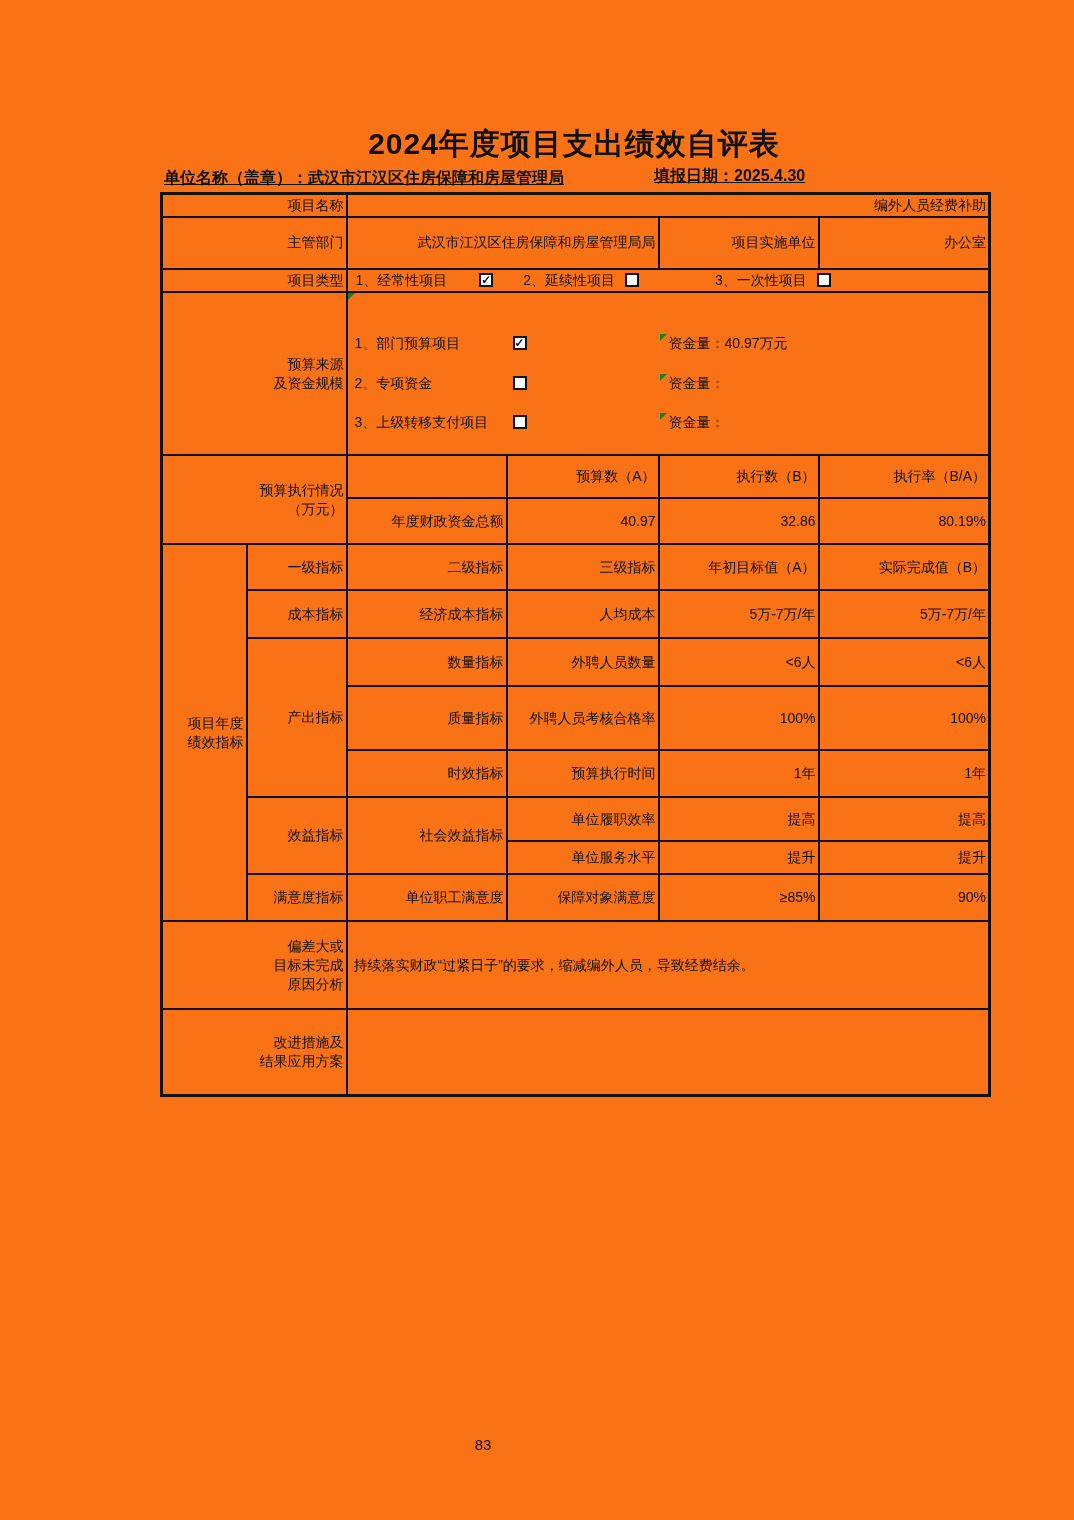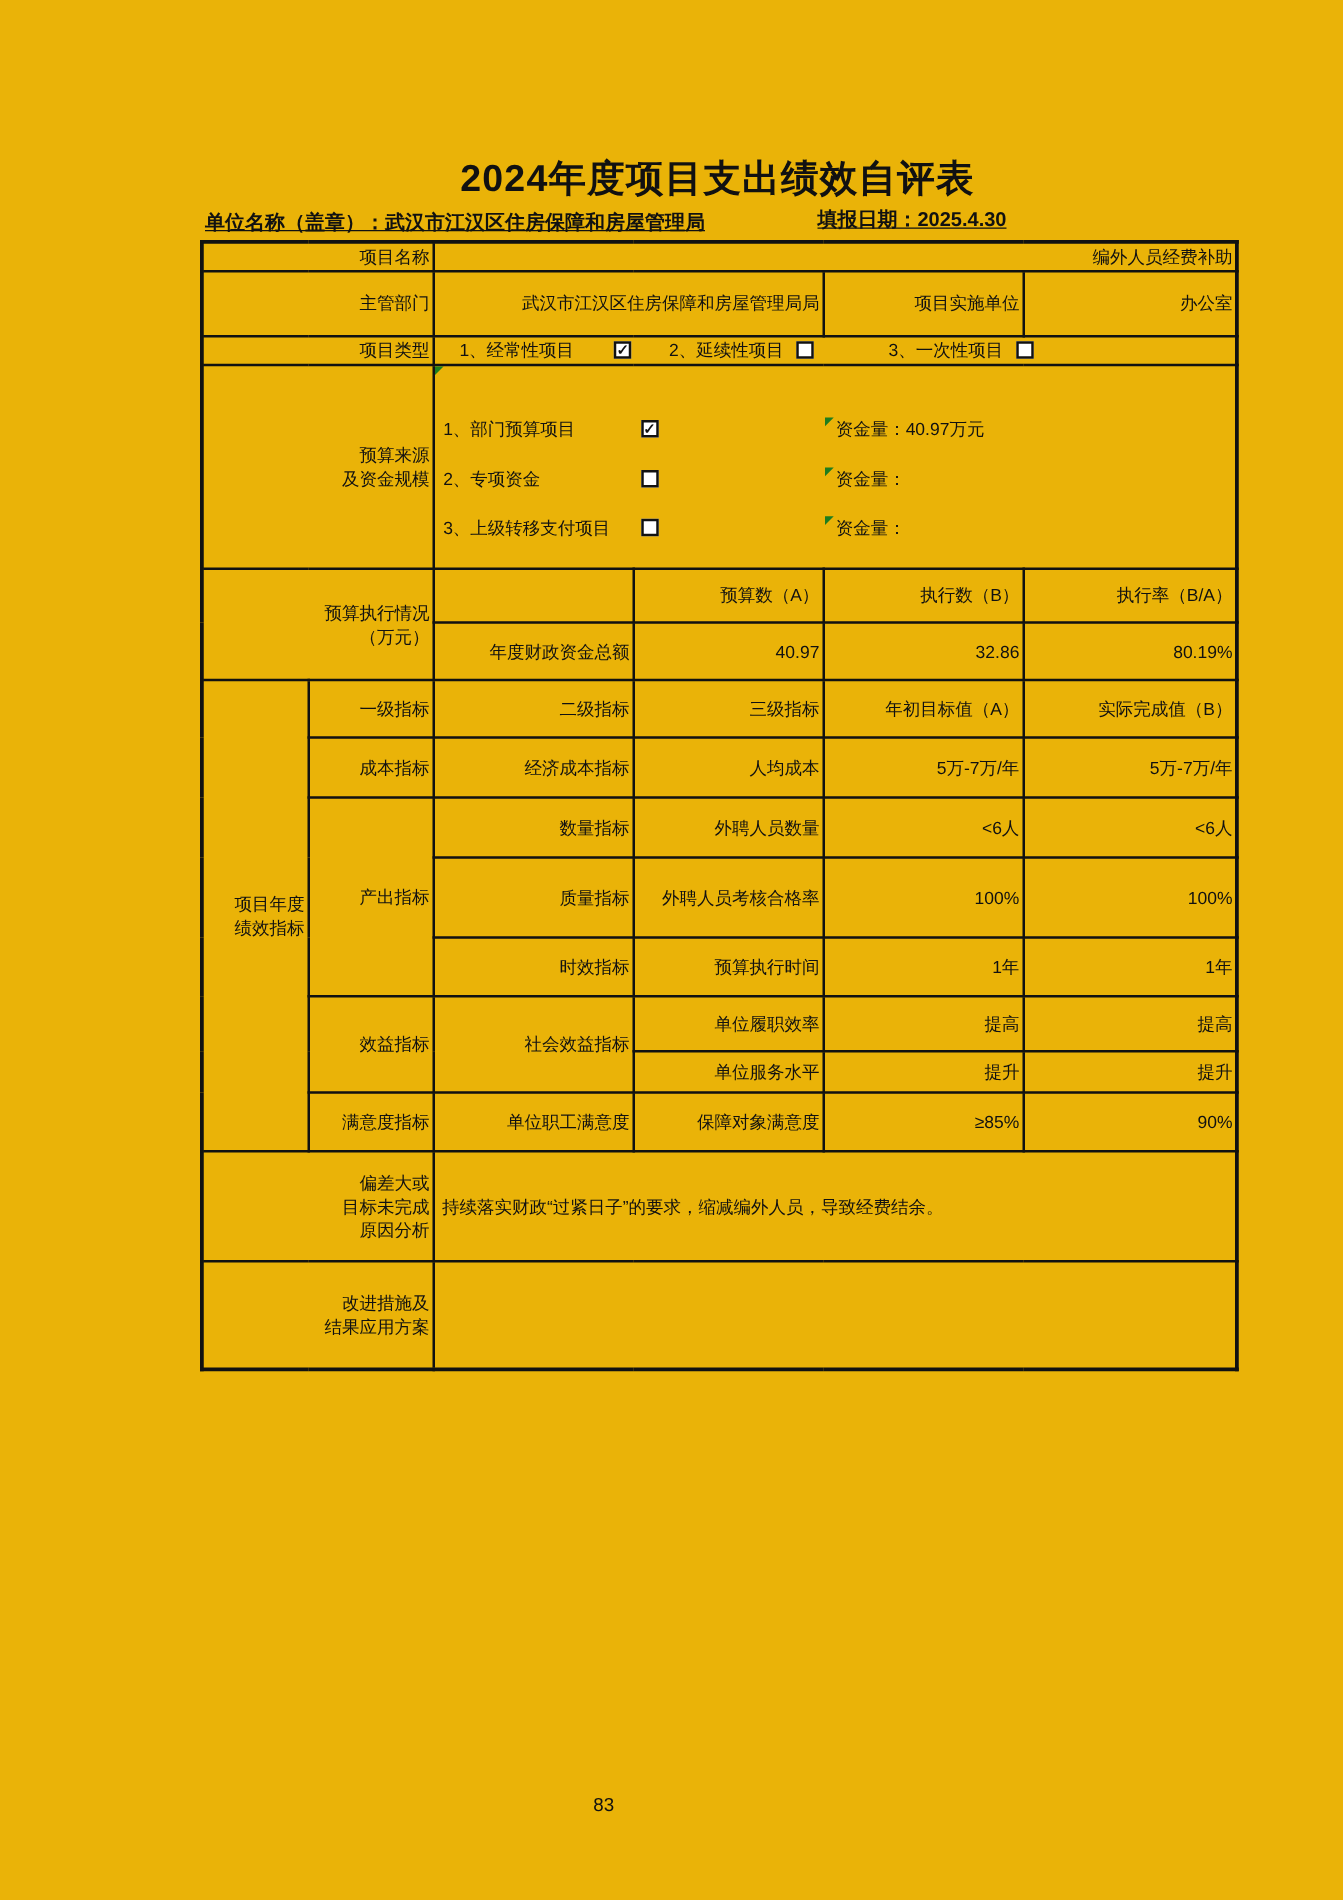--- a/index.html
+++ b/index.html
@@ -1,17 +1,17 @@
 <!DOCTYPE html>
 <html><head>
 <meta charset="utf-8">
 <style>
   * { margin:0; padding:0; box-sizing:border-box; }
   body { background:#ffffff; font-family:"Liberation Sans", sans-serif; color:#111; }
-  .page { position:relative; width:1074px; height:1520px; background:#eab308; overflow:hidden; }
+  .page { position:relative; width:1074px; height:1520px; background:#f97316; overflow:hidden; }
   .content { position:absolute; left:160px; top:126px; width:828px; }
 
   .title { text-align:center; font-size:30px; font-weight:bold; letter-spacing:1px;
            font-family:"Liberation Sans", sans-serif; line-height:36px; }
 
   .meta-line { position:relative; height:24px; margin-top:4px; font-size:16px; font-weight:bold; }
   .meta-line .unit { position:absolute; left:4px; top:2px; text-decoration:underline; }
   .meta-line .date { position:absolute; left:494px; top:0; text-decoration:underline; }
 
   table { border-collapse:collapse; table-layout:fixed; width:828px; margin-top:2px;
@@ -23,26 +23,26 @@
   
   .cb { display:inline-block; width:14px; height:14px; border:2px solid #111;
         line-height:11px; text-align:center; font-size:12px; font-weight:bold;
         vertical-align:middle; background:#fff; }
 
   
   .tri { display:inline-block; width:0; height:0;
          border-top:7px solid #1e7d1e; border-right:7px solid transparent; }
 
   
-  .type-cell { text-align:left; padding-left:20px; white-space:nowrap;border-radius:10px; }
+  .type-cell { text-align:left; padding-left:8px; white-space:nowrap;border-radius:10px; }
   .type-cell .tg { display:inline-flex; align-items:center; }
   .type-cell .tg .cb { margin-left:10px; }
   .type-cell .tg:first-child .cb { margin-left:32px; }
   .type-cell .tg + .tg { margin-left:26px; }
-  .type-cell .tg:nth-child(3) { margin-left:56px; }
+  .type-cell .tg:nth-child(3) { margin-left:72px; }
 
   
   .source-cell { position:relative; text-align:left; padding:2px 0 2px 7px;margin-top:17px; }
   .corner-tri { position:absolute; left:0; top:0; }
   .src-line { position:relative; height:21px; line-height:21px; white-space:nowrap; }
   .src-line .cb { position:absolute; left:158px; top:3px; }
   .src-amount { position:absolute; left:305px; top:0; padding-left:9px; }
   .src-amount .tri { position:absolute; left:0; top:1px; }
 
   .left-text { text-align:left; padding-left:6px; padding-right:8px; white-space:normal; }

